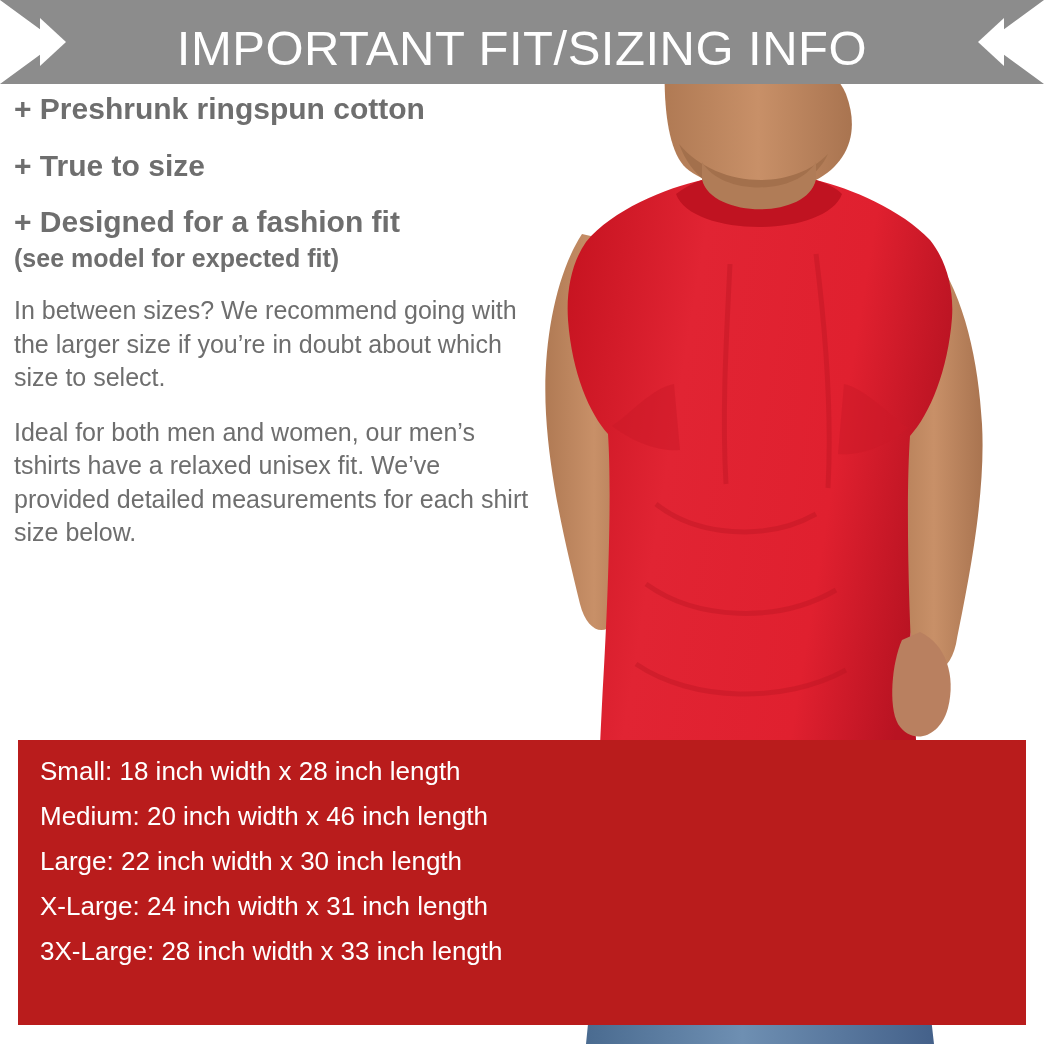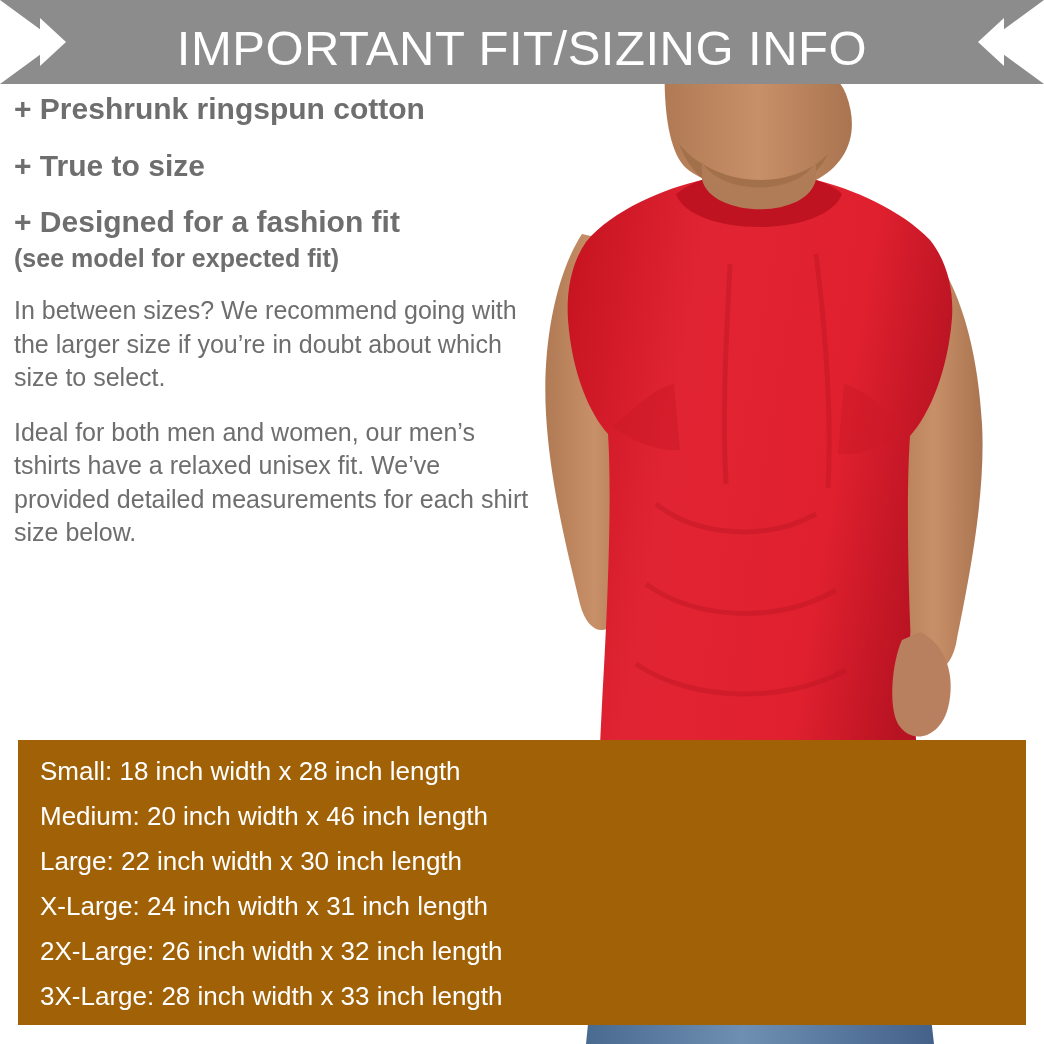--- a/index.html
+++ b/index.html
@@ -113,21 +113,21 @@
     width: 520px;
   }
 
   
   .sizes {
     position: absolute;
     left: 18px;
     top: 740px;
     width: 1008px;
     height: 285px;
-    background: #a16207;
+    background: #b91c1c;
     padding: 18px 0 0 22px;
     box-sizing: border-box;
     z-index: 4;
   }
   .size-row {
     color: #ffffff;
     font-size: 26px;
     line-height: 1;
     margin-bottom: 19px;
     white-space: nowrap;
@@ -223,15 +223,14 @@
   <p class="bullet-sub">(see model for expected fit)</p>
   <p class="para">In between sizes? We recommend going with the larger size if you’re in doubt about which size to select.</p>
   <p class="para">Ideal for both men and women, our men’s tshirts have a relaxed unisex fit. We’ve provided detailed measurements for each shirt size below.</p>
 </div>
 
 <div class="sizes">
   <div class="size-row">Small: 18 inch width x 28 inch length</div>
   <div class="size-row">Medium: 20 inch width x 46 inch length</div>
   <div class="size-row">Large: 22 inch width x 30 inch length</div>
   <div class="size-row">X-Large: 24 inch width x 31 inch length</div>
-  <div class="size-row">2X-Large: 26 inch width x 32 inch length</div>
   <div class="size-row">3X-Large: 28 inch width x 33 inch length</div>
 </div>
 
 </body></html>

